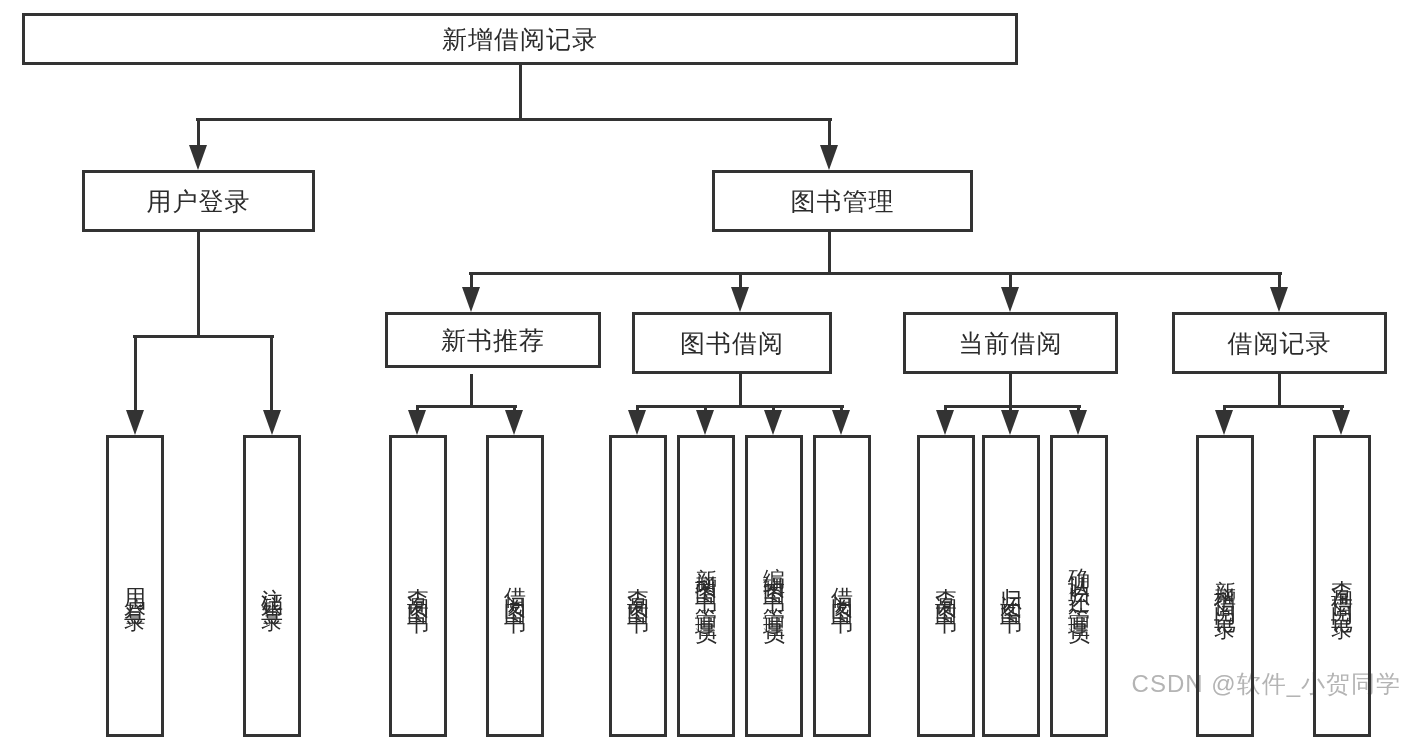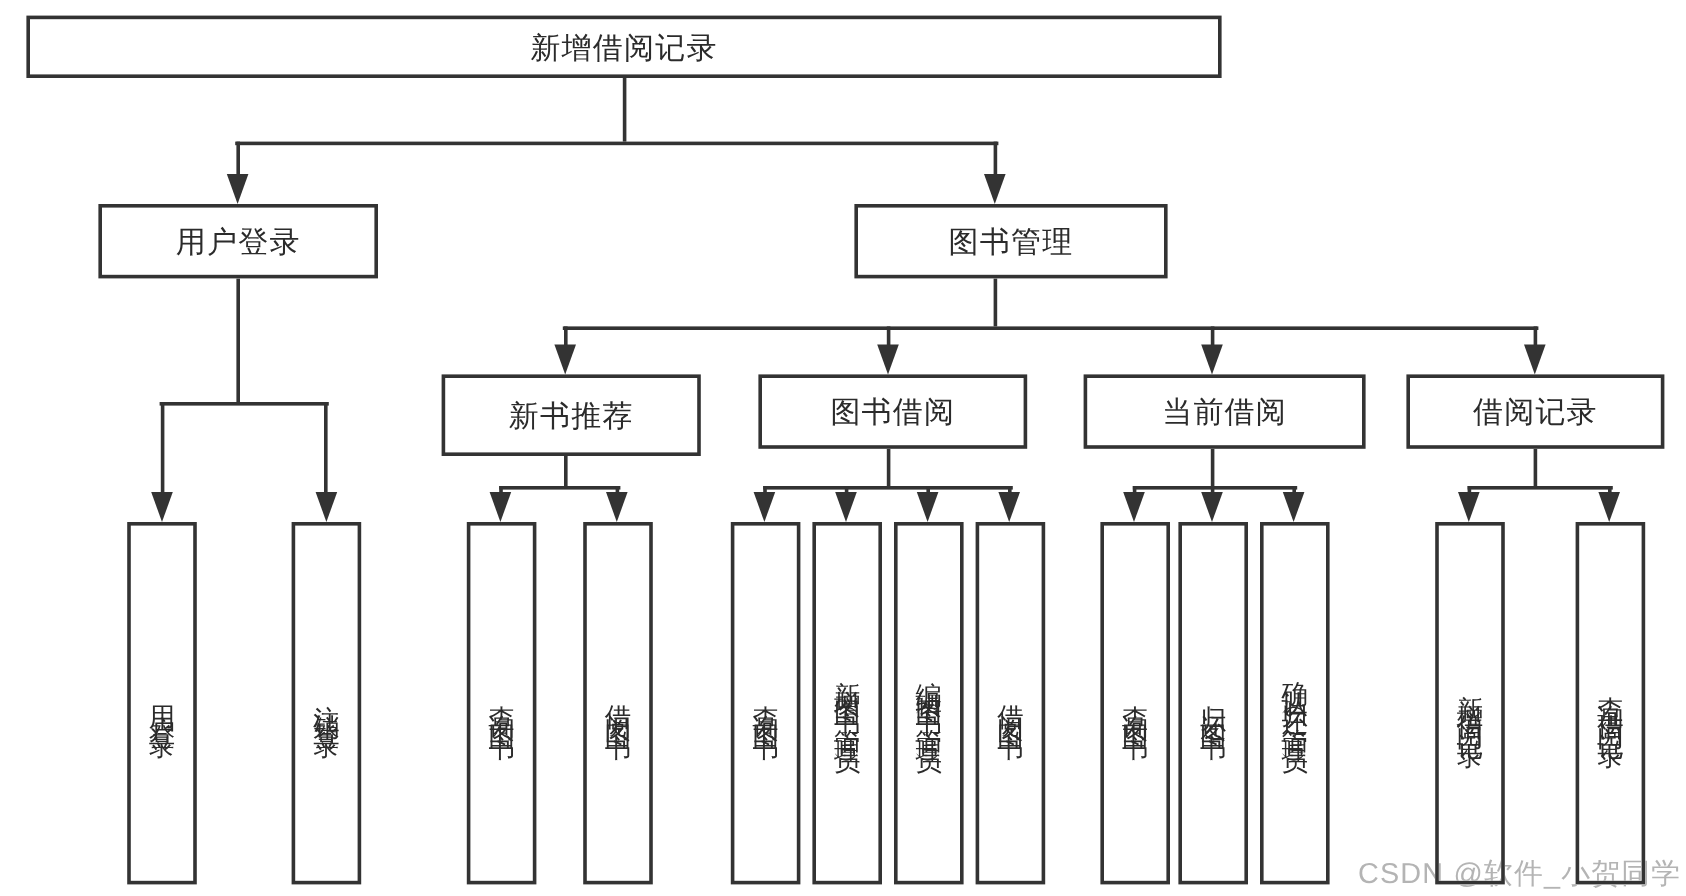--- a/index.html
+++ b/index.html
@@ -40,21 +40,21 @@
   }
   .vtext{
     writing-mode:vertical-rl;
     text-orientation:mixed;
     letter-spacing:8px;
     line-height:1;
     max-height:292px;
   }
   .watermark{
     position:absolute;z-index:5;
-    right:4px;top:712px;
+    right:4px;top:668px;
     font-size:24px;letter-spacing:1px;
     color:var(--watermark);
     mix-blend-mode:darken;
     white-space:nowrap;
   }
 </style>
 </head>
 <body>
 
 <div class="canvas">
@@ -122,27 +122,27 @@
     <span>新增借阅记录</span>
   </div>
 
   <div class="hbox" style="left:82px;top:170px;width:233px;height:62px">
     <span>用户登录</span>
   </div>
   <div class="hbox" style="left:712px;top:170px;width:261px;height:62px">
     <span>图书管理</span>
   </div>
 
-  <div class="hbox" style="left:368px;top:312px;width:216px;height:68px">
+  <div class="hbox" style="left:385px;top:312px;width:216px;height:56px">
     <span>新书推荐</span>
   </div>
-  <div class="hbox" style="left:632px;top:312px;width:224px;height:62px">
+  <div class="hbox" style="left:632px;top:312px;width:200px;height:62px">
     <span>图书借阅</span>
   </div>
-  <div class="hbox" style="left:903px;top:312px;width:235px;height:62px">
+  <div class="hbox" style="left:903px;top:312px;width:215px;height:62px">
     <span>当前借阅</span>
   </div>
   <div class="hbox" style="left:1172px;top:312px;width:215px;height:62px">
     <span>借阅记录</span>
   </div>
 
   <div class="vbox" style="left:106px">
     <span class="vtext">用户登录</span>
   </div>
   <div class="vbox" style="left:243px">

